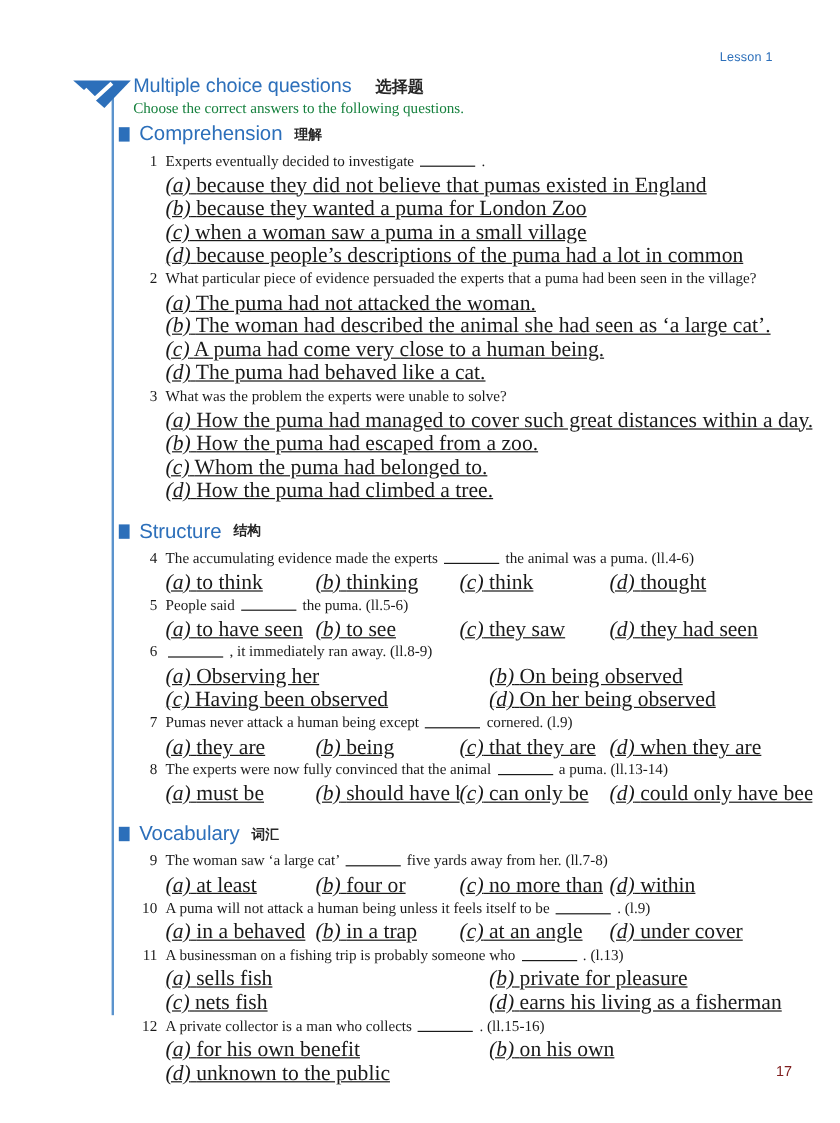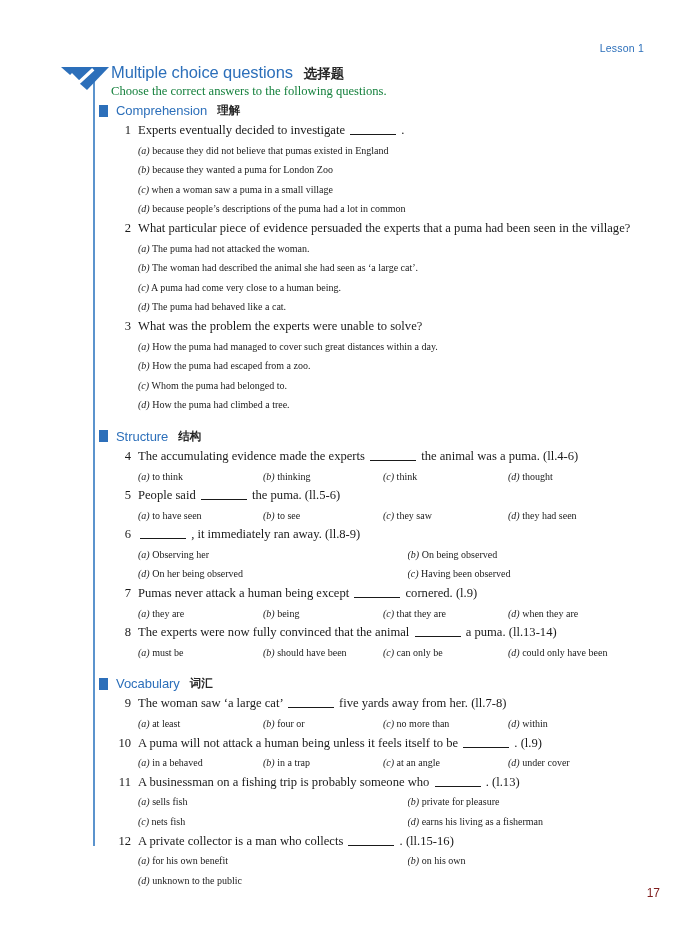--- a/index.html
+++ b/index.html
@@ -65,21 +65,21 @@
     position: absolute;
     left: 99px;
     top: 63px;
     width: 578px;
   }
 
   
   .main-heading {
     display: flex;
     align-items: baseline;
-    gap: 11px;
+    gap: 20px;
     margin: 0 0 1px 12px;
     text-align: center;
   }
   .main-heading .en {
     font-family: "Liberation Sans", sans-serif;
     font-size: 16.5px;
     font-weight: 400;
     color: #2c6fba;
     letter-spacing: -0.1px;
   }
@@ -105,21 +105,21 @@
     margin: 2px 0 3px 0;
   }
   .section-square {
     width: 9px;
     height: 12px;
     background: #2c6fba;
     flex: 0 0 auto;
   }
   .section-heading .en {
     font-family: "Liberation Sans", sans-serif;
-    font-size: 13px;
+    font-size: 17px;
     color: #2c6fba;
     letter-spacing: -0.05px;
   }
   .section-heading .zh {
     font-family: "DejaVu Sans", sans-serif;
     font-size: 11.5px;
     font-weight: 700;
     color: #262626;
     margin-left: 2px;
   }
@@ -153,22 +153,23 @@
     margin: 0 2px;
     vertical-align: -1px;
   }
 
   
   .options {
     margin-left: 39px;
   }
   .opt-row {
     display: flex;
-    font-size: 10px;
+    font-size: 18px;
     line-height: 19.6px;
+    text-decoration: underline;
   }
   .opt {
     white-space: nowrap;
     overflow: hidden;
   }
   
   .options.stacked .opt-row .opt { flex: 1 1 auto; }
   
   .options.cols2 .opt-row .opt { flex: 0 0 50%; }
   
@@ -310,22 +311,22 @@
             <div class="q-stem">
               <span class="q-num">6</span>
               <span class="q-text"><span class="blank"></span> <span>, it immediately ran away. (ll.8-9)</span></span>
             </div>
             <div class="options cols2">
               <div class="opt-row">
                 <div class="opt"><span class="opt-key">(a)</span> <span>Observing her</span></div>
                 <div class="opt"><span class="opt-key">(b)</span> <span>On being observed</span></div>
               </div>
               <div class="opt-row">
+                <div class="opt"><span class="opt-key">(c)</span> <span>Having been observed</span></div>
                 <div class="opt"><span class="opt-key">(d)</span> <span>On her being observed</span></div>
-                <div class="opt"><span class="opt-key">(c)</span> <span>Having been observed</span></div>
               </div>
             </div>
           </div>
           <div class="question">
             <div class="q-stem">
               <span class="q-num">7</span>
               <span class="q-text"><span>Pumas never attack a human being except</span> <span class="blank"></span> <span>cornered. (l.9)</span></span>
             </div>
             <div class="options cols4">
               <div class="opt-row">

